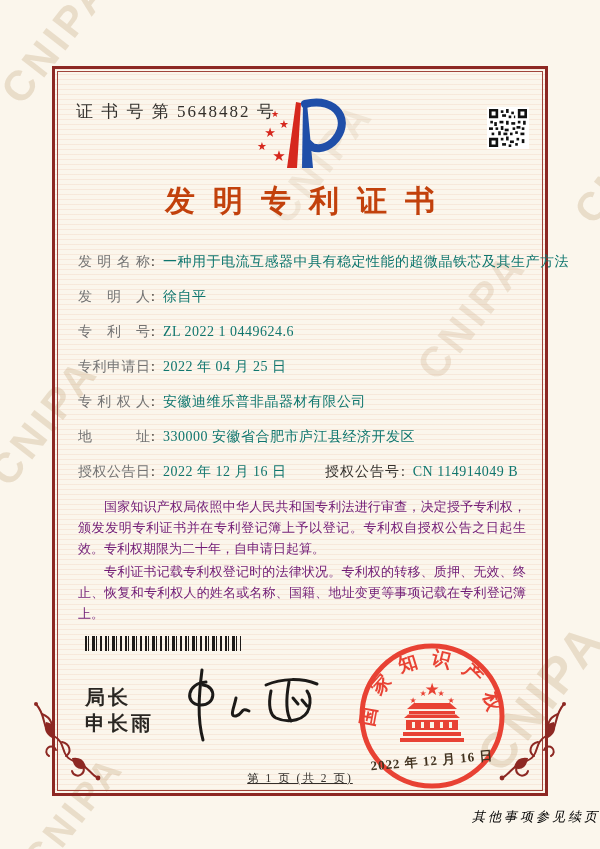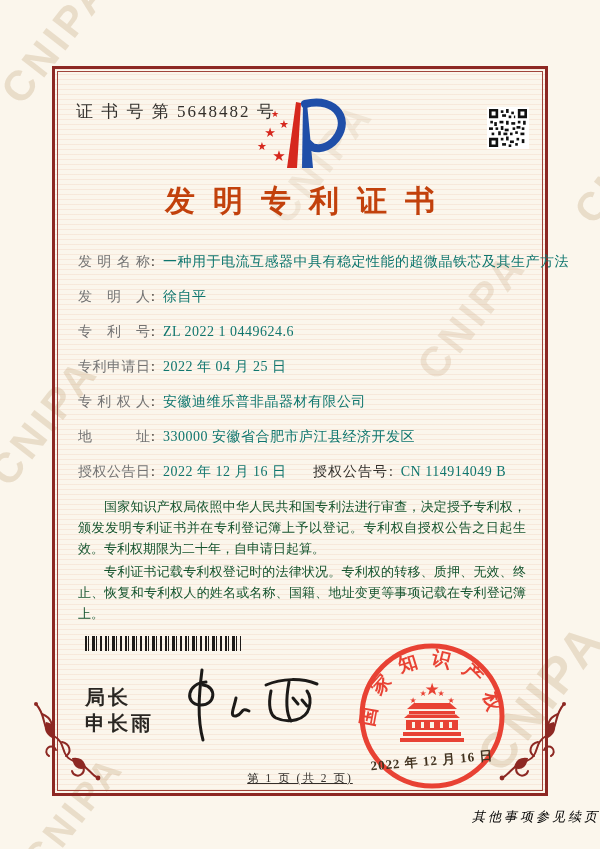--- a/index.html
+++ b/index.html
@@ -49,26 +49,26 @@
   
   .fields{position:absolute;z-index:3;left:78px;top:252px;width:452px;font-size:14px;color:#33302c;}
   .row{height:35px;line-height:20px;white-space:nowrap;}
   .lbl{
     display:inline-block;width:72px;vertical-align:top;
     text-align:justify;text-align-last:justify;color:#737373;
   }
   .colon{display:inline-block;margin:0 8px 0 1px;}
   .val{letter-spacing:0.5px;color:#0f766e;}
   .val-inline{display:inline-block;width:146px;letter-spacing:0.5px;}
-  .lbl2{display:inline-block;margin-left:4px;letter-spacing:1px;}
+  .lbl2{display:inline-block;margin-left:16px;letter-spacing:1px;}
 
   
   .paras{
     position:absolute;z-index:3;left:78px;top:496px;width:448px;
-    font-size:13px;line-height:1.62;color:#14532d;text-align:justify;
+    font-size:13px;line-height:1.62;color:#701a75;text-align:justify;
   }
   .paras p{margin:0 0 2px 0;text-indent:2em;}
 
   
   .barcode{
     position:absolute;z-index:3;left:85px;top:636px;width:156px;height:15px;
     background:repeating-linear-gradient(90deg,
       #1d1b19 0px,#1d1b19 2px,transparent 2px,transparent 3px,
       #1d1b19 3px,#1d1b19 4px,transparent 4px,transparent 7px,
       #1d1b19 7px,#1d1b19 10px,transparent 10px,transparent 11px,

